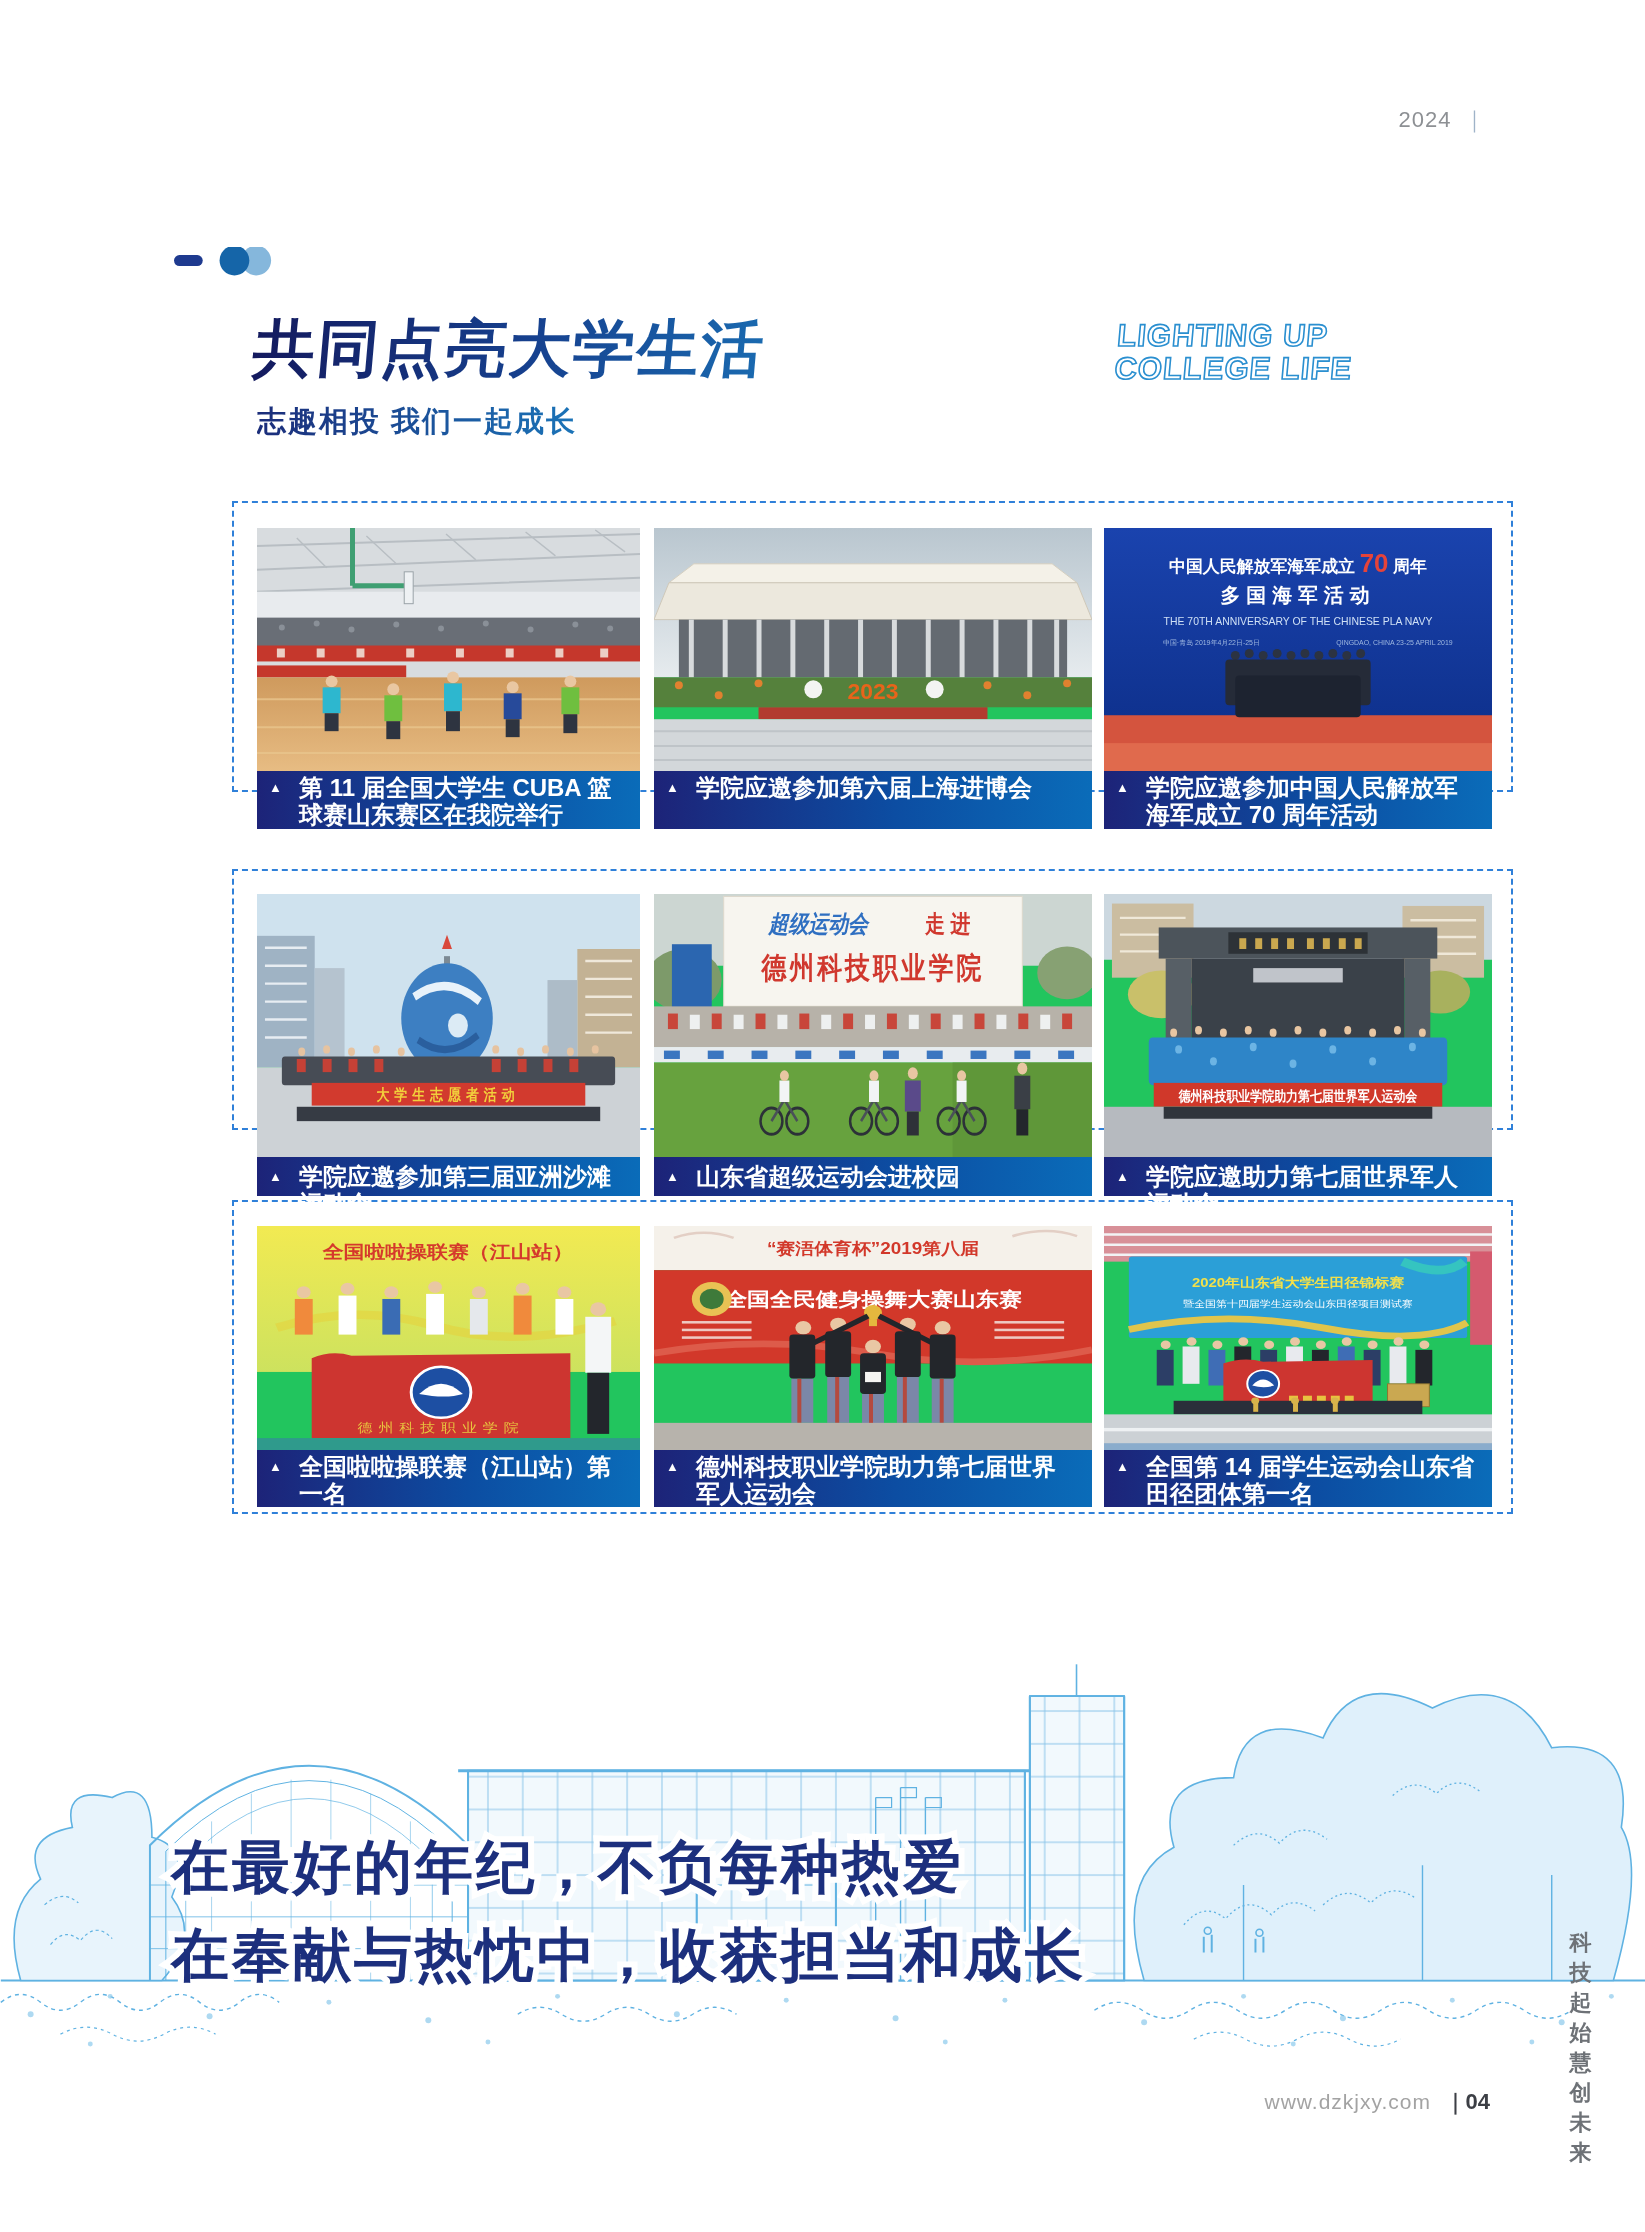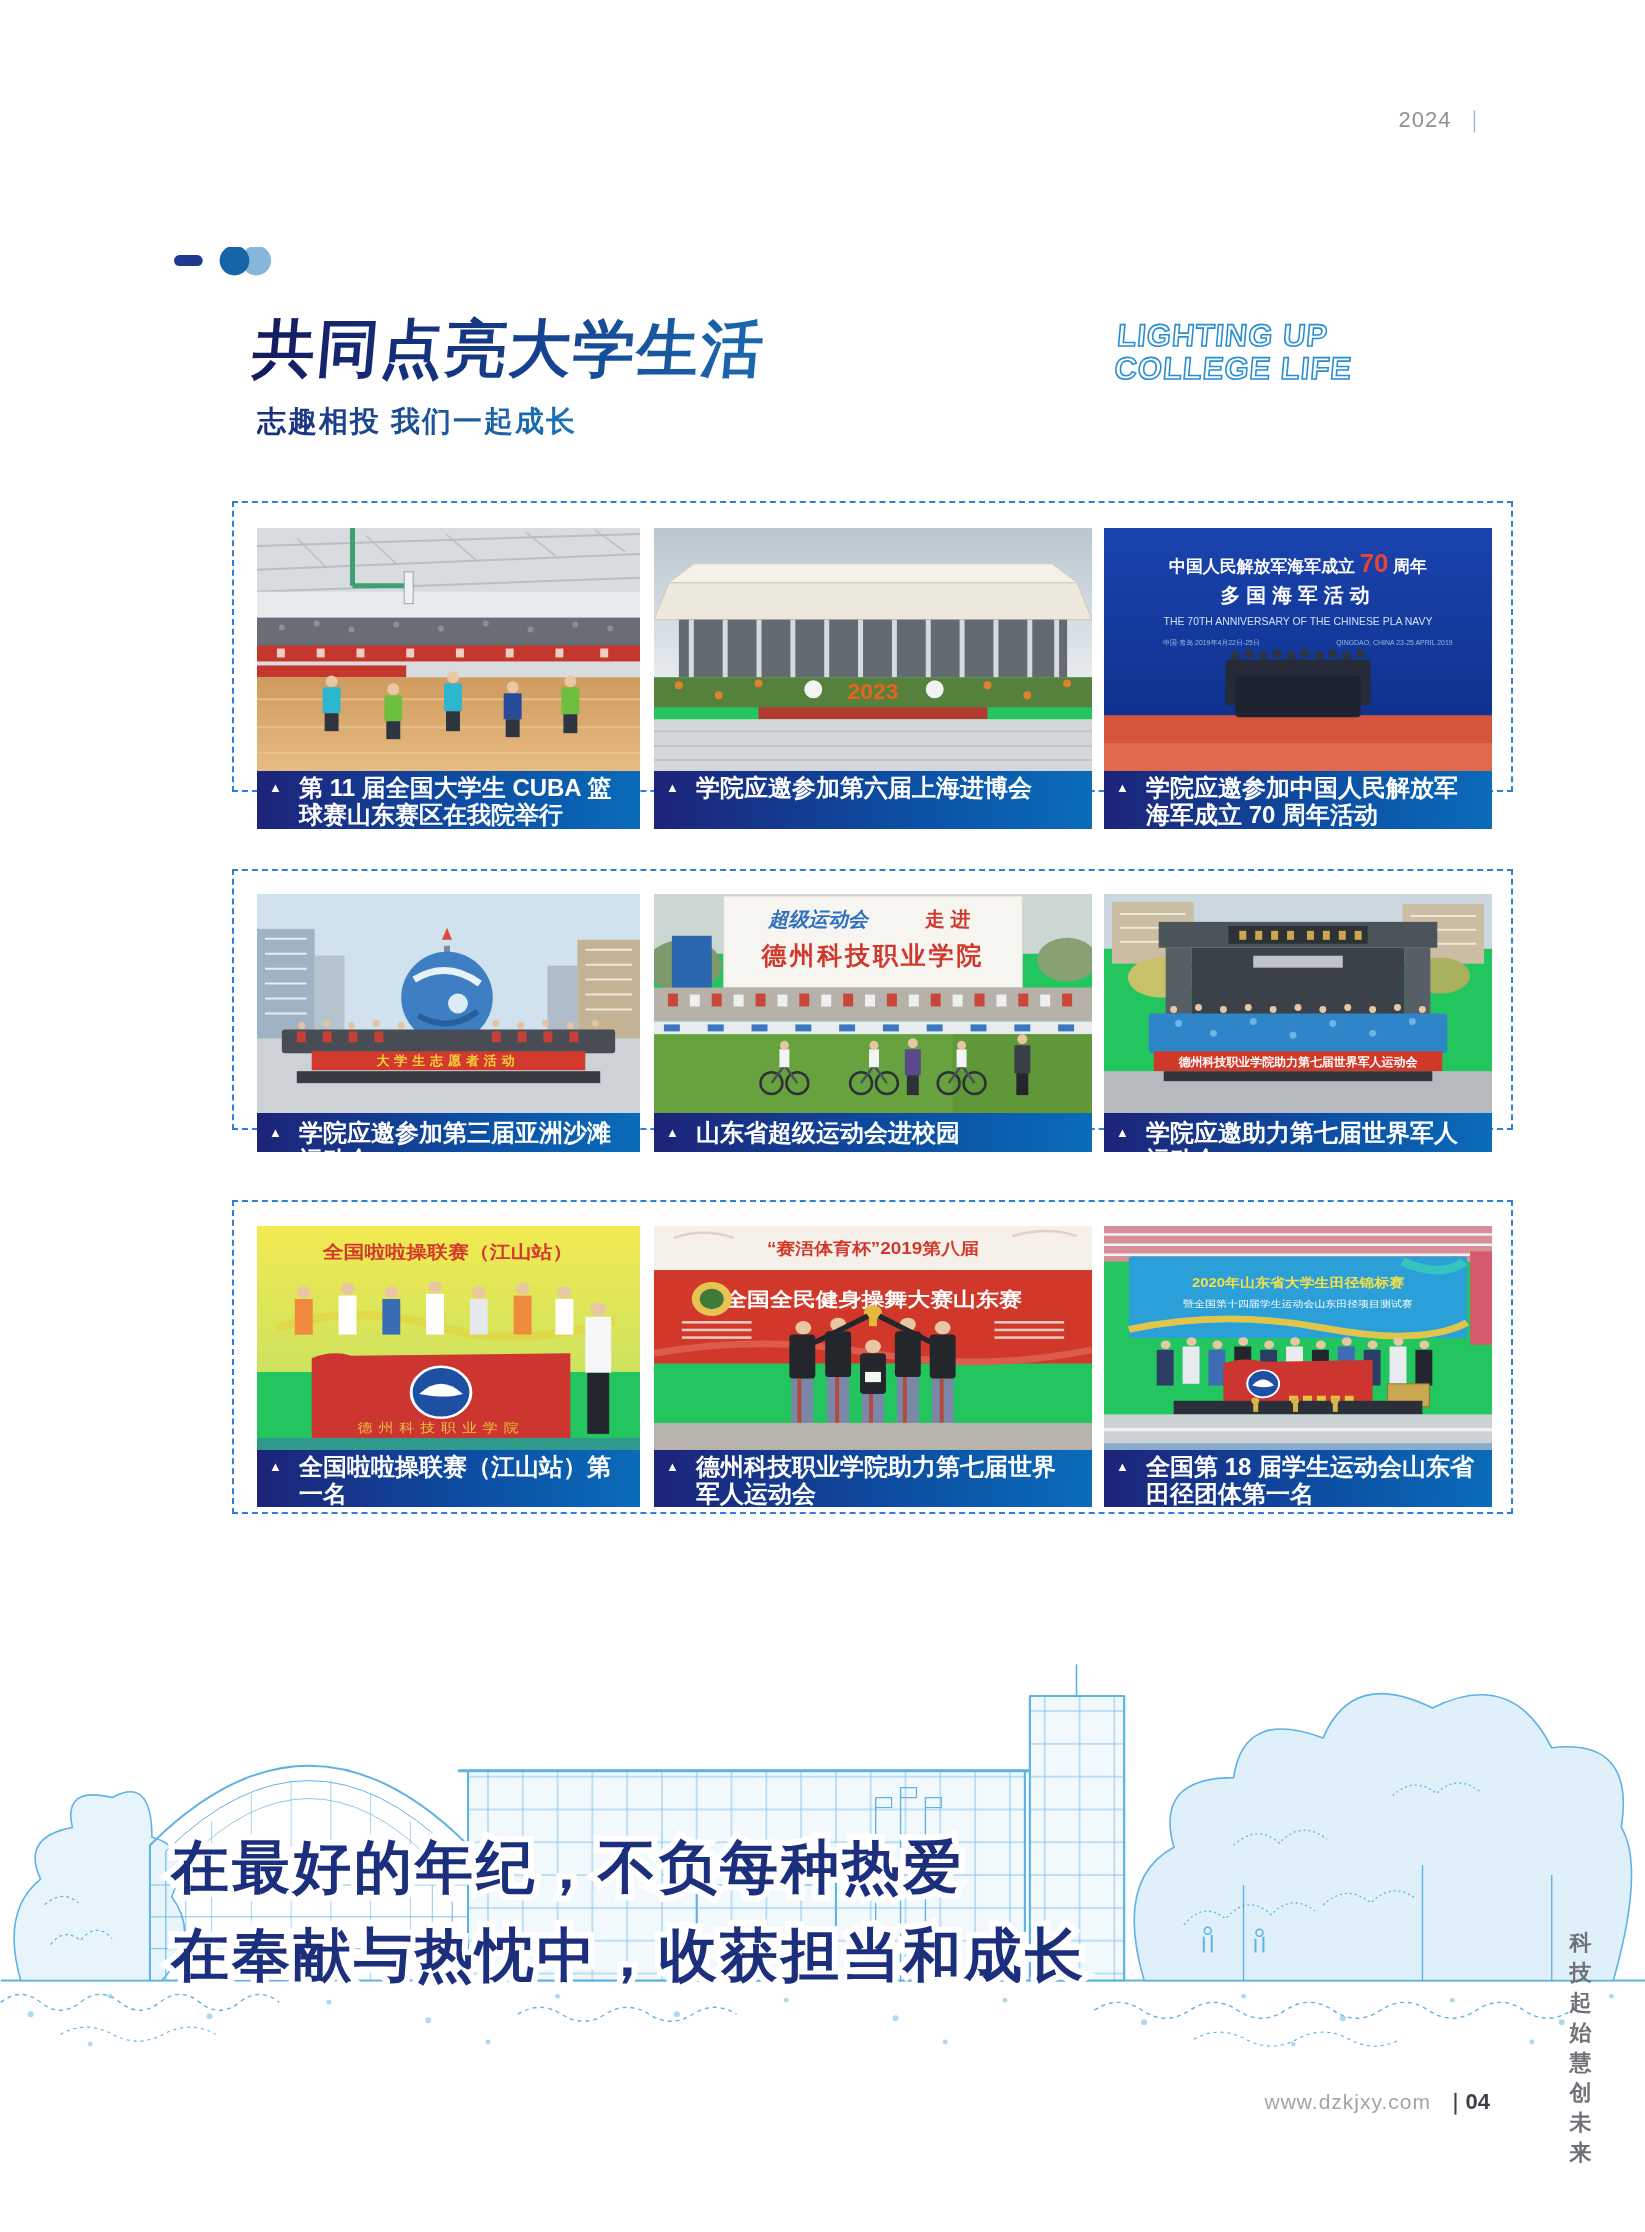--- a/index.html
+++ b/index.html
@@ -35,21 +35,21 @@
   
   .group{position:absolute;border:2px dashed #2f80d9;z-index:1;}
   #group-1{left:232px;top:501px;width:1277px;height:287px;}
   #group-2{left:232px;top:869px;width:1277px;height:257px;}
   #group-3{left:232px;top:1200px;width:1277px;height:310px;}
   .photo{position:absolute;z-index:2;}
   .c1{left:257px;width:383px;}
   .c2{left:654px;width:438px;}
   .c3{left:1104px;width:388px;}
   .r1{top:528px;}  .r1 .img{height:243px;}  .r1 .cap{height:55px;padding-top:3px;}
-  .r2{top:894px;}  .r2 .img{height:219px;}  .r2 .cap{height:33px;padding-top:6px;}
+  .r2{top:894px;}  .r2 .img{height:263px;}  .r2 .cap{height:33px;padding-top:6px;}
   .r3{top:1226px;} .r3 .img{height:224px;}  .r3 .cap{height:54px;padding-top:3px;}
   .img{width:100%;overflow:hidden;background:#22c55e;}
   .img svg{display:block;width:100%;height:100%;}
   .cap{
     display:flex;align-items:flex-start;
     background:linear-gradient(92deg,#1d2378 0%,#0c4da2 55%,#0a6cb9 100%);
     color:#fff;font-size:24px;line-height:27px;font-weight:600;
   }
   .cap .tri{flex:0 0 30px;padding-left:12px;font-size:13px;line-height:27px;}
   .cap .txt{flex:1;padding-right:16px;}
@@ -665,21 +665,21 @@
           <rect x="230" y="208" width="5" height="11"></rect>
             <circle cx="232" cy="206" r="4"></circle>
         </g>
         <rect x="0" y="222" width="390" height="42" fill="#ccd1d5"></rect>
         <rect x="0" y="238" width="390" height="4" fill="#eef1f3"></rect>
         <rect x="0" y="256" width="390" height="8" fill="#3a7fc0" opacity=".45"></rect>
       </svg>
     </div>
     <div class="cap">
       <span class="tri">▲</span>
-      <span class="txt">全国第 18 届学生运动会山东省田径团体第一名</span>
+      <span class="txt">全国第 14 届学生运动会山东省田径团体第一名</span>
     </div>
   </div>
 
   <div class="sketch-wrap">
     <svg viewBox="0 0 1654 515" width="1646" height="512">
       <g stroke="#5fb2e2" fill="none" stroke-width="1.6">
         <path d="M0 436 H1654" stroke-width="2"></path>
 
         <path d="M20 436 Q0 366 40 334 Q20 292 72 282 Q62 240 112 252 Q152 230 152 292 Q192 302 172 352 Q202 392 162 436 Z" fill="#e8f4fc"></path>
         <path d="M50 400 q14 -18 30 -4 q16 -20 32 -2 M44 360 q18 -16 34 -2" stroke-dasharray="3 3" stroke-width="1.2"></path>

